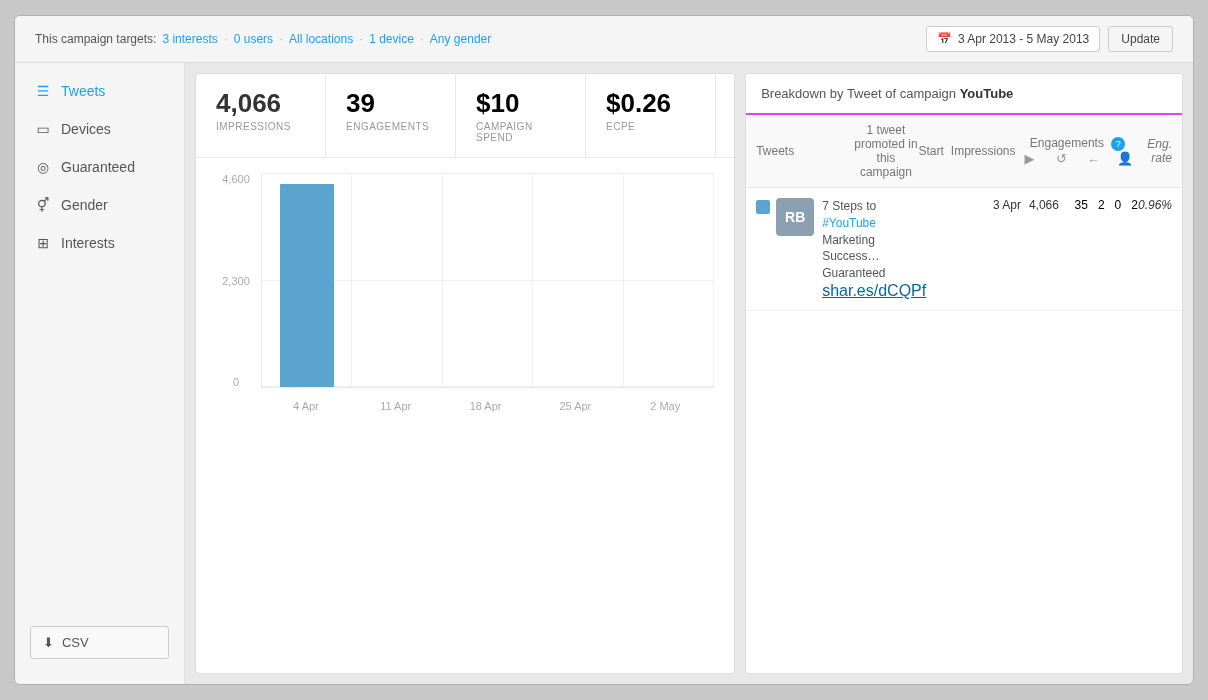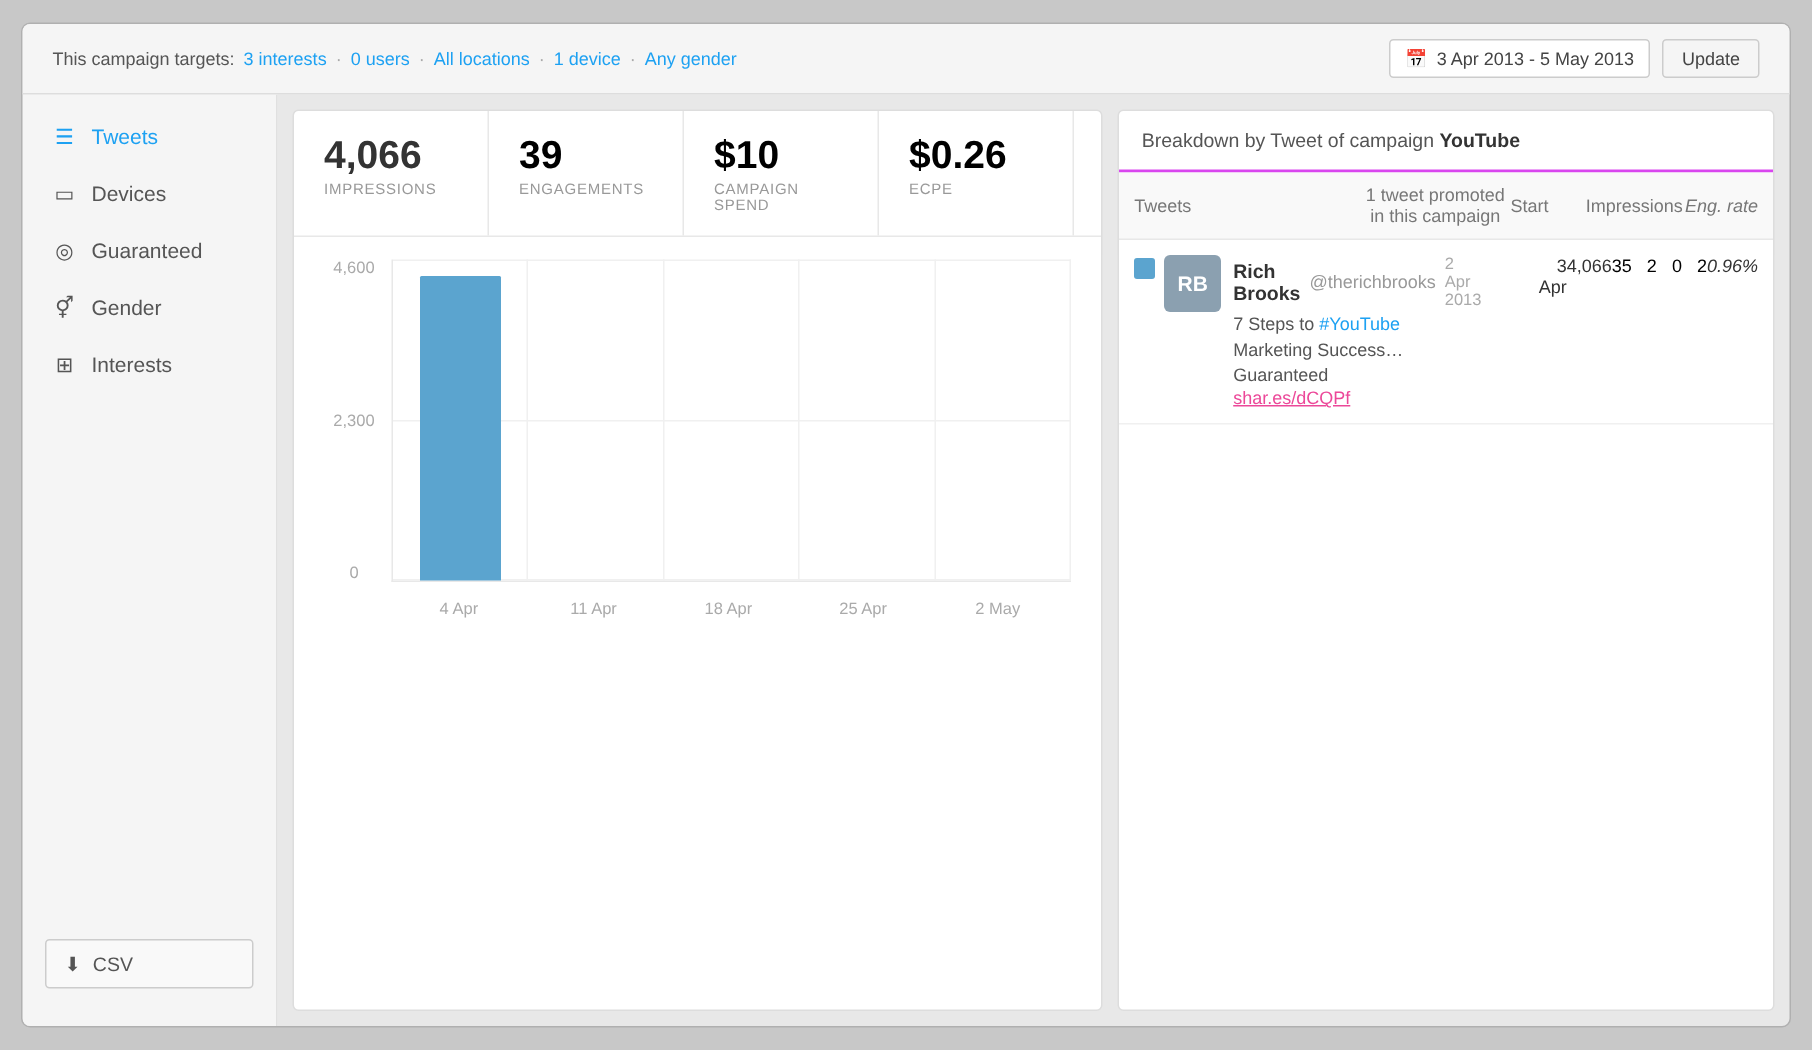--- a/index.html
+++ b/index.html
@@ -296,21 +296,21 @@
       display: flex;
       align-items: center;
       gap: 6px;
       margin-bottom: 2px;
     }
     .user-name { font-weight: bold; font-size: 13px; color: #333; }
     .user-handle { color: #999; font-size: 12px; }
     .tweet-date { color: #aaa; font-size: 11px; margin-left: auto; }
     .tweet-text { font-size: 12px; color: #555; line-height: 1.4; }
     .tweet-text a { color: #1da1f2; text-decoration: none; }
-    .tweet-link { color: #ec4899; font-size: 12px; }
+    .tweet-link { color: #0369a1; font-size: 16px; }
     .data-cell { color: #333; text-align: right; }
     .help-icon {
       display: inline-flex;
       width: 14px;
       height: 14px;
       background: #1da1f2;
       border-radius: 50%;
       color: white;
       font-size: 9px;
       align-items: center;
@@ -454,36 +454,41 @@
           </div>
           <div class="col-promoted">
             <span>1 tweet promoted in this campaign</span>
           </div>
           <div class="col-start">
             <span>Start</span>
           </div>
           <div class="col-impressions">
             <span>Impressions</span>
           </div>
+          <div class="col-engagements">
+            <span>Engagements</span>
+            <span class="help-icon">?</span>
+            <div class="engagement-sub-headers" style="margin-left:auto;">
+              <span class="eng-icon">▶</span>
+              <span class="eng-icon">↺</span>
+              <span class="eng-icon">←</span>
+              <span class="eng-icon">👤</span>
+            </div>
+          </div>
           <div class="col-engrate">
             <span>Eng. rate</span>
           </div>
         </div>
 
         <div class="table-row">
 
           <div class="col-tweet" style="display:flex;align-items:flex-start;">
             <div class="tweet-indicator"></div>
             <div class="avatar">RB</div>
             <div class="tweet-content">
-              <div class="tweet-user-line">
-                <span class="user-name">Rich Brooks</span>
-                <span class="user-handle">@therichbrooks</span>
-                <span class="tweet-date">2 Apr 2013</span>
-              </div>
               <div class="tweet-text">
                 <span>7 Steps to </span><a href="#">#YouTube</a><span> Marketing Success…Guaranteed</span>
               </div>
               <div>
                 <a href="#" class="tweet-link">shar.es/dCQPf</a>
               </div>
             </div>
           </div>
 
           <div class="col-promoted"></div>

